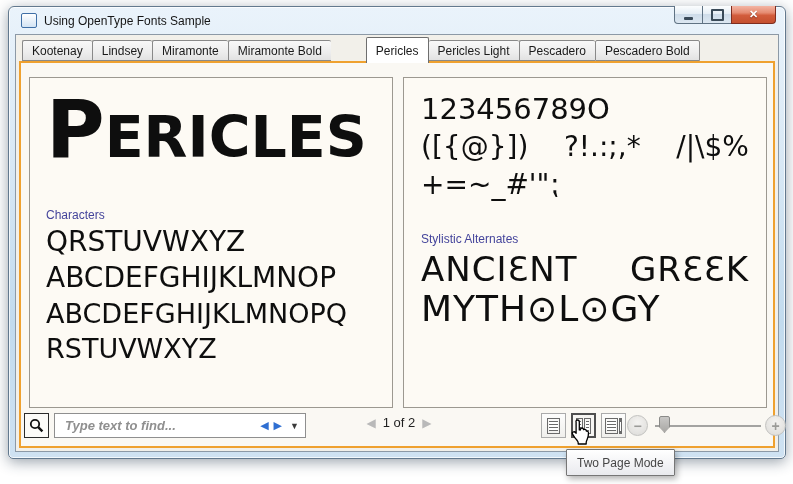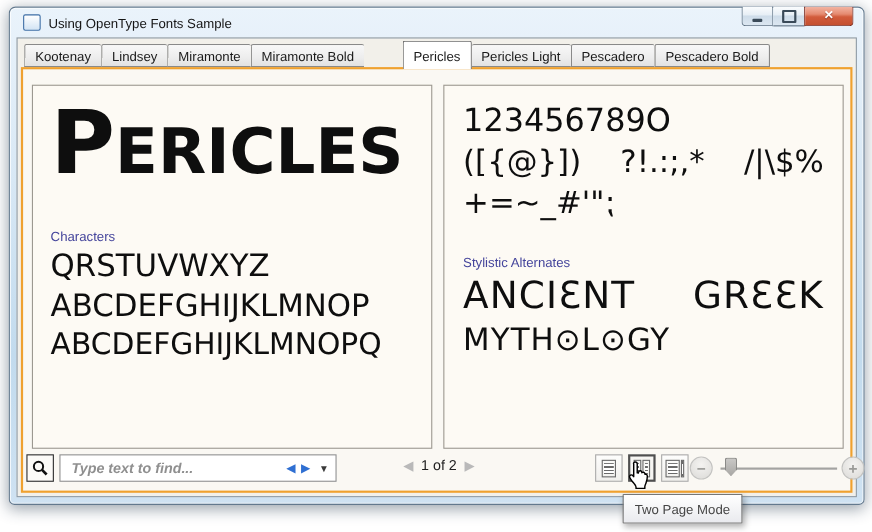--- a/index.html
+++ b/index.html
@@ -54,21 +54,21 @@
   .sec-head{font-size:12px;font-weight:normal;color:#44449B;font-family:"Liberation Sans",sans-serif;}
   .leftpg .sec-head{margin-top:14px;margin-bottom:2px;}
   .caps-line{font-size:28px;line-height:36px;white-space:nowrap;}
   .small-line{font-size:27px;line-height:35px;white-space:nowrap;}
 
   .num-line{font-size:29px;line-height:38px;white-space:nowrap;}
   .sym-row{display:flex;justify-content:space-between;font-size:28px;line-height:38px;white-space:nowrap;}
   .sym-line2{font-size:28px;line-height:38px;white-space:nowrap;}
   .rightpg .sec-head{margin-top:28px;margin-bottom:3px;}
   .alt-row{display:flex;justify-content:space-between;font-size:34px;line-height:40px;white-space:nowrap;letter-spacing:1px;}
-  .alt-line2{font-size:28px;line-height:40px;white-space:nowrap;letter-spacing:1px;}
+  .alt-line2{font-size:36px;line-height:40px;white-space:nowrap;letter-spacing:1px;}
 
   
   .toolbar{position:absolute;left:0;right:0;top:350px;height:26px;font-family:"Liberation Sans",sans-serif;}
   .search-btn{position:absolute;left:3px;top:0;width:25px;height:25px;border:1px solid #2B2B2B;background:#FCFBF8;
     display:flex;align-items:center;justify-content:center;box-sizing:border-box;}
   .searchbox{position:absolute;left:33px;top:0;width:252px;height:25px;border:1px solid #8F8F8F;background:#FFFFFF;
     display:flex;align-items:center;box-sizing:border-box;padding:0 6px 0 8px;}
   .searchbox input{flex:1;border:none;outline:none;font-size:13px;font-family:"Liberation Sans",sans-serif;
     background:transparent;color:#737373;min-width:0;font-weight:bold;}
   .searchbox input::placeholder{font-style:italic;color:#8F8F8F;}
@@ -160,20 +160,21 @@
 
         <div class="page leftpg">
           <div class="pg-title">
             <span class="cap">P</span>
               <span class="rest">ERICLES</span>
           </div>
           <div class="sec-head">Characters</div>
           <div class="caps-line">QRSTUVWXYZ</div>
           <div class="caps-line">ABCDEFGHIJKLMNOP</div>
           <div class="small-line">ABCDEFGHIJKLMNOPQ</div>
+          <div class="small-line">RSTUVWXYZ</div>
         </div>
 
         <div class="page rightpg">
           <div class="num-line">123456789O</div>
           <div class="sym-row">
             <span>([{@}])</span>
             <span>?!.:;,*</span>
             <span>/|\$%</span>
           </div>
           <div class="sym-line2">+=~_#'"⁏</div>

